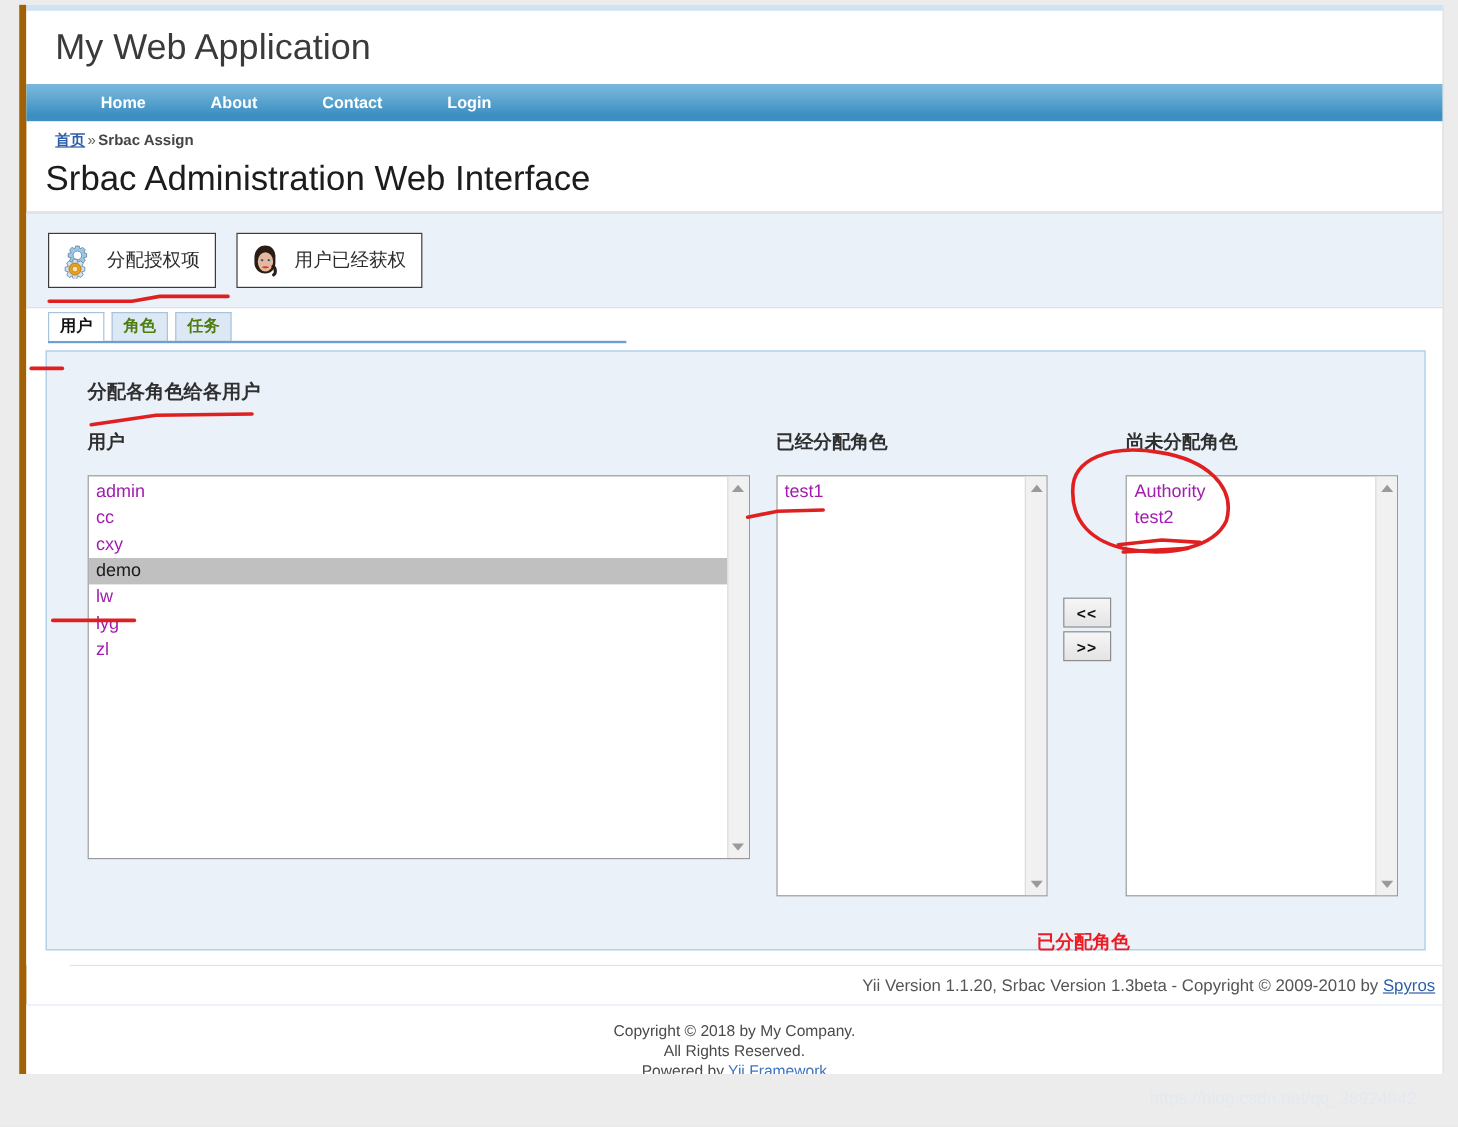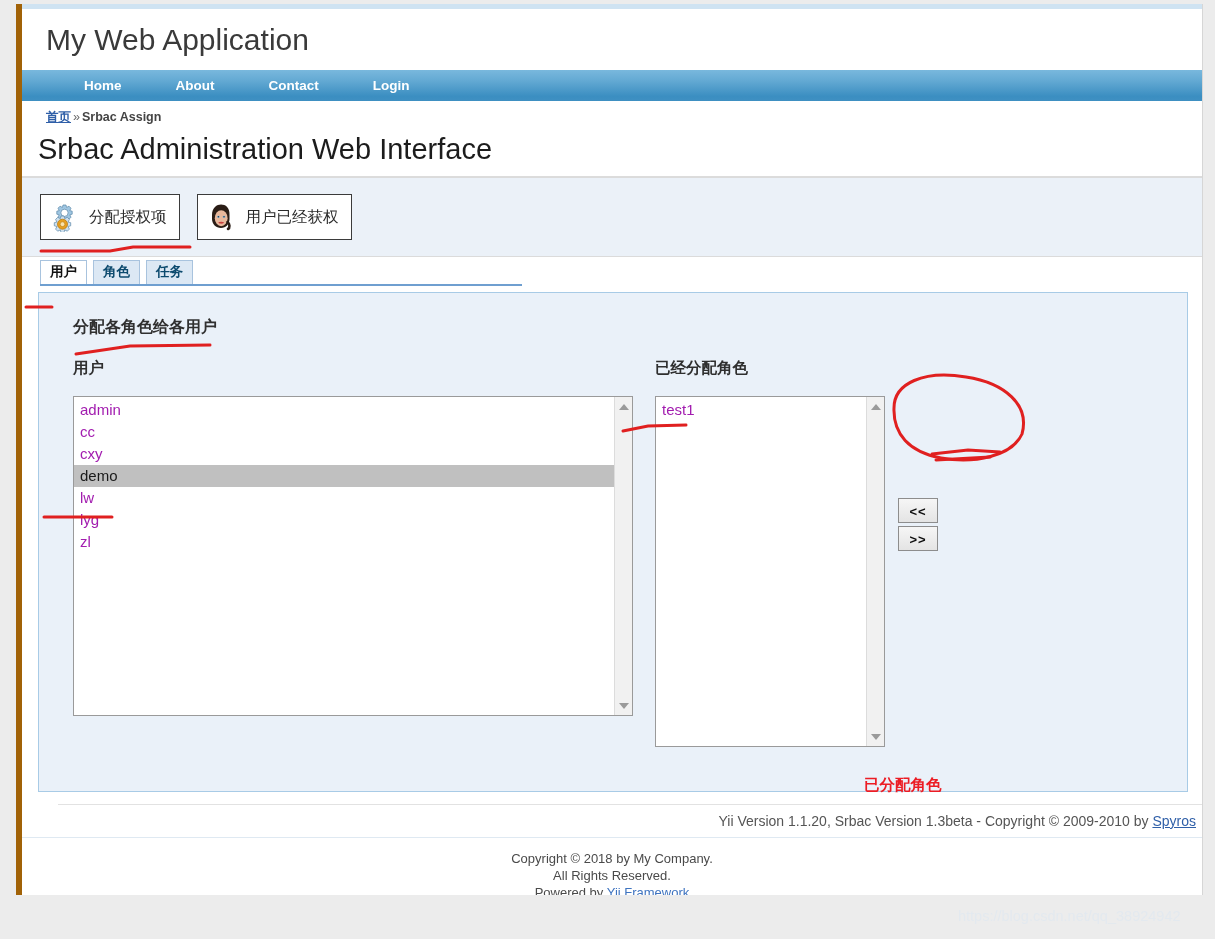--- a/index.html
+++ b/index.html
@@ -126,21 +126,21 @@
     display: flex;
     align-items: flex-end;
     gap: 6px;
   }
   .tab {
     border: 1px solid #a8c3de;
     border-bottom: none;
     padding: 3px 9px 4px 9px;
     font-size: 13.5px;
     font-weight: bold;
-    color: #0c4a6e;
+    color: #4d7c0f;
     background: #dce8f4;
     cursor: pointer;
     line-height: 16px;
   }
   .tab.active {
     background: #ffffff;
     color: #111;
     position: relative;
     z-index: 3;
   }
@@ -433,20 +433,37 @@
             </div>
           </div>
 
           <div class="col-btns">
             <div class="xfer">
               <button class="xbtn">&lt;&lt;</button>
               <button class="xbtn">&gt;&gt;</button>
             </div>
           </div>
 
+          <div class="col-unassigned">
+            <div class="col-label">尚未分配角色</div>
+            <div class="listbox lb-roles">
+              <div class="lb-inner">
+                <div class="lb-item">Authority</div>
+                <div class="lb-item">test2</div>
+              </div>
+              <div class="sbar">
+                <div class="sbtn up">
+                    <div class="arr u"></div>
+                  </div>
+                <div class="sbtn dn">
+                    <div class="arr d"></div>
+                  </div>
+              </div>
+            </div>
+          </div>
 
         </div>
 
         <div class="red-note">已分配角色</div>
 
       </div>
     </div>
 
     <div class="srbac-foot">
       <span>Yii Version 1.1.20,  Srbac Version 1.3beta - Copyright © 2009-2010 by </span><a>Spyros</a>

